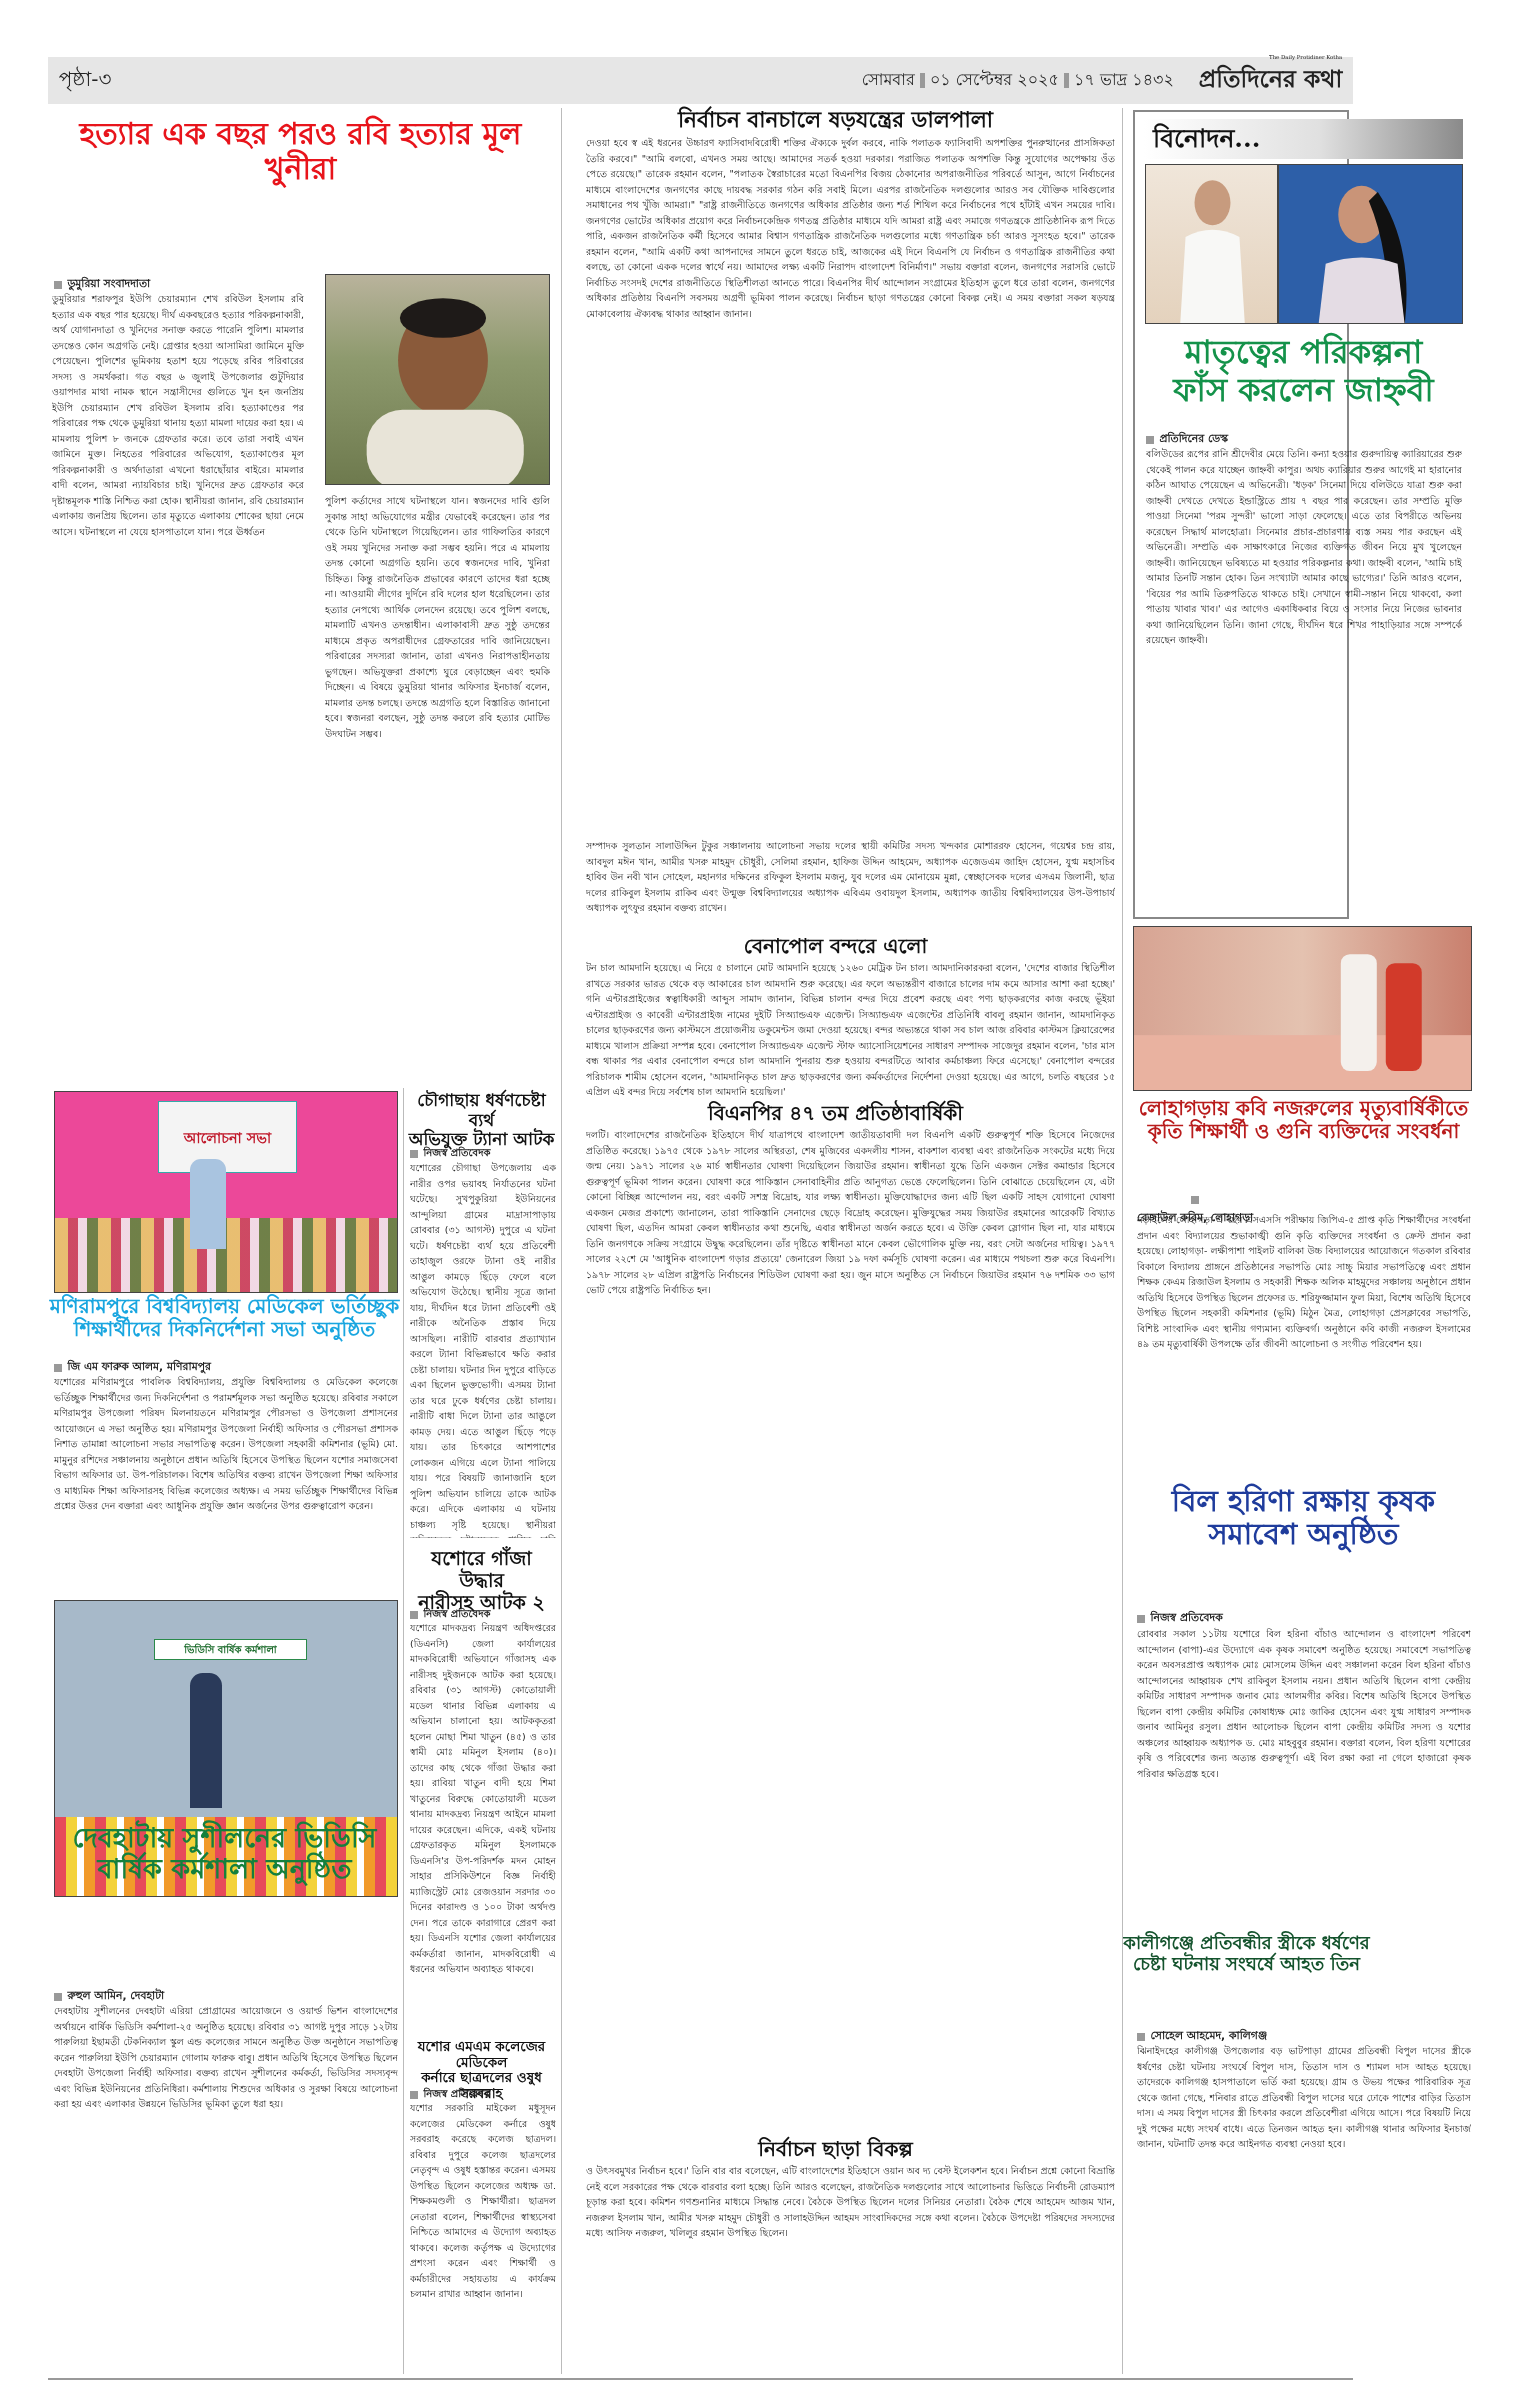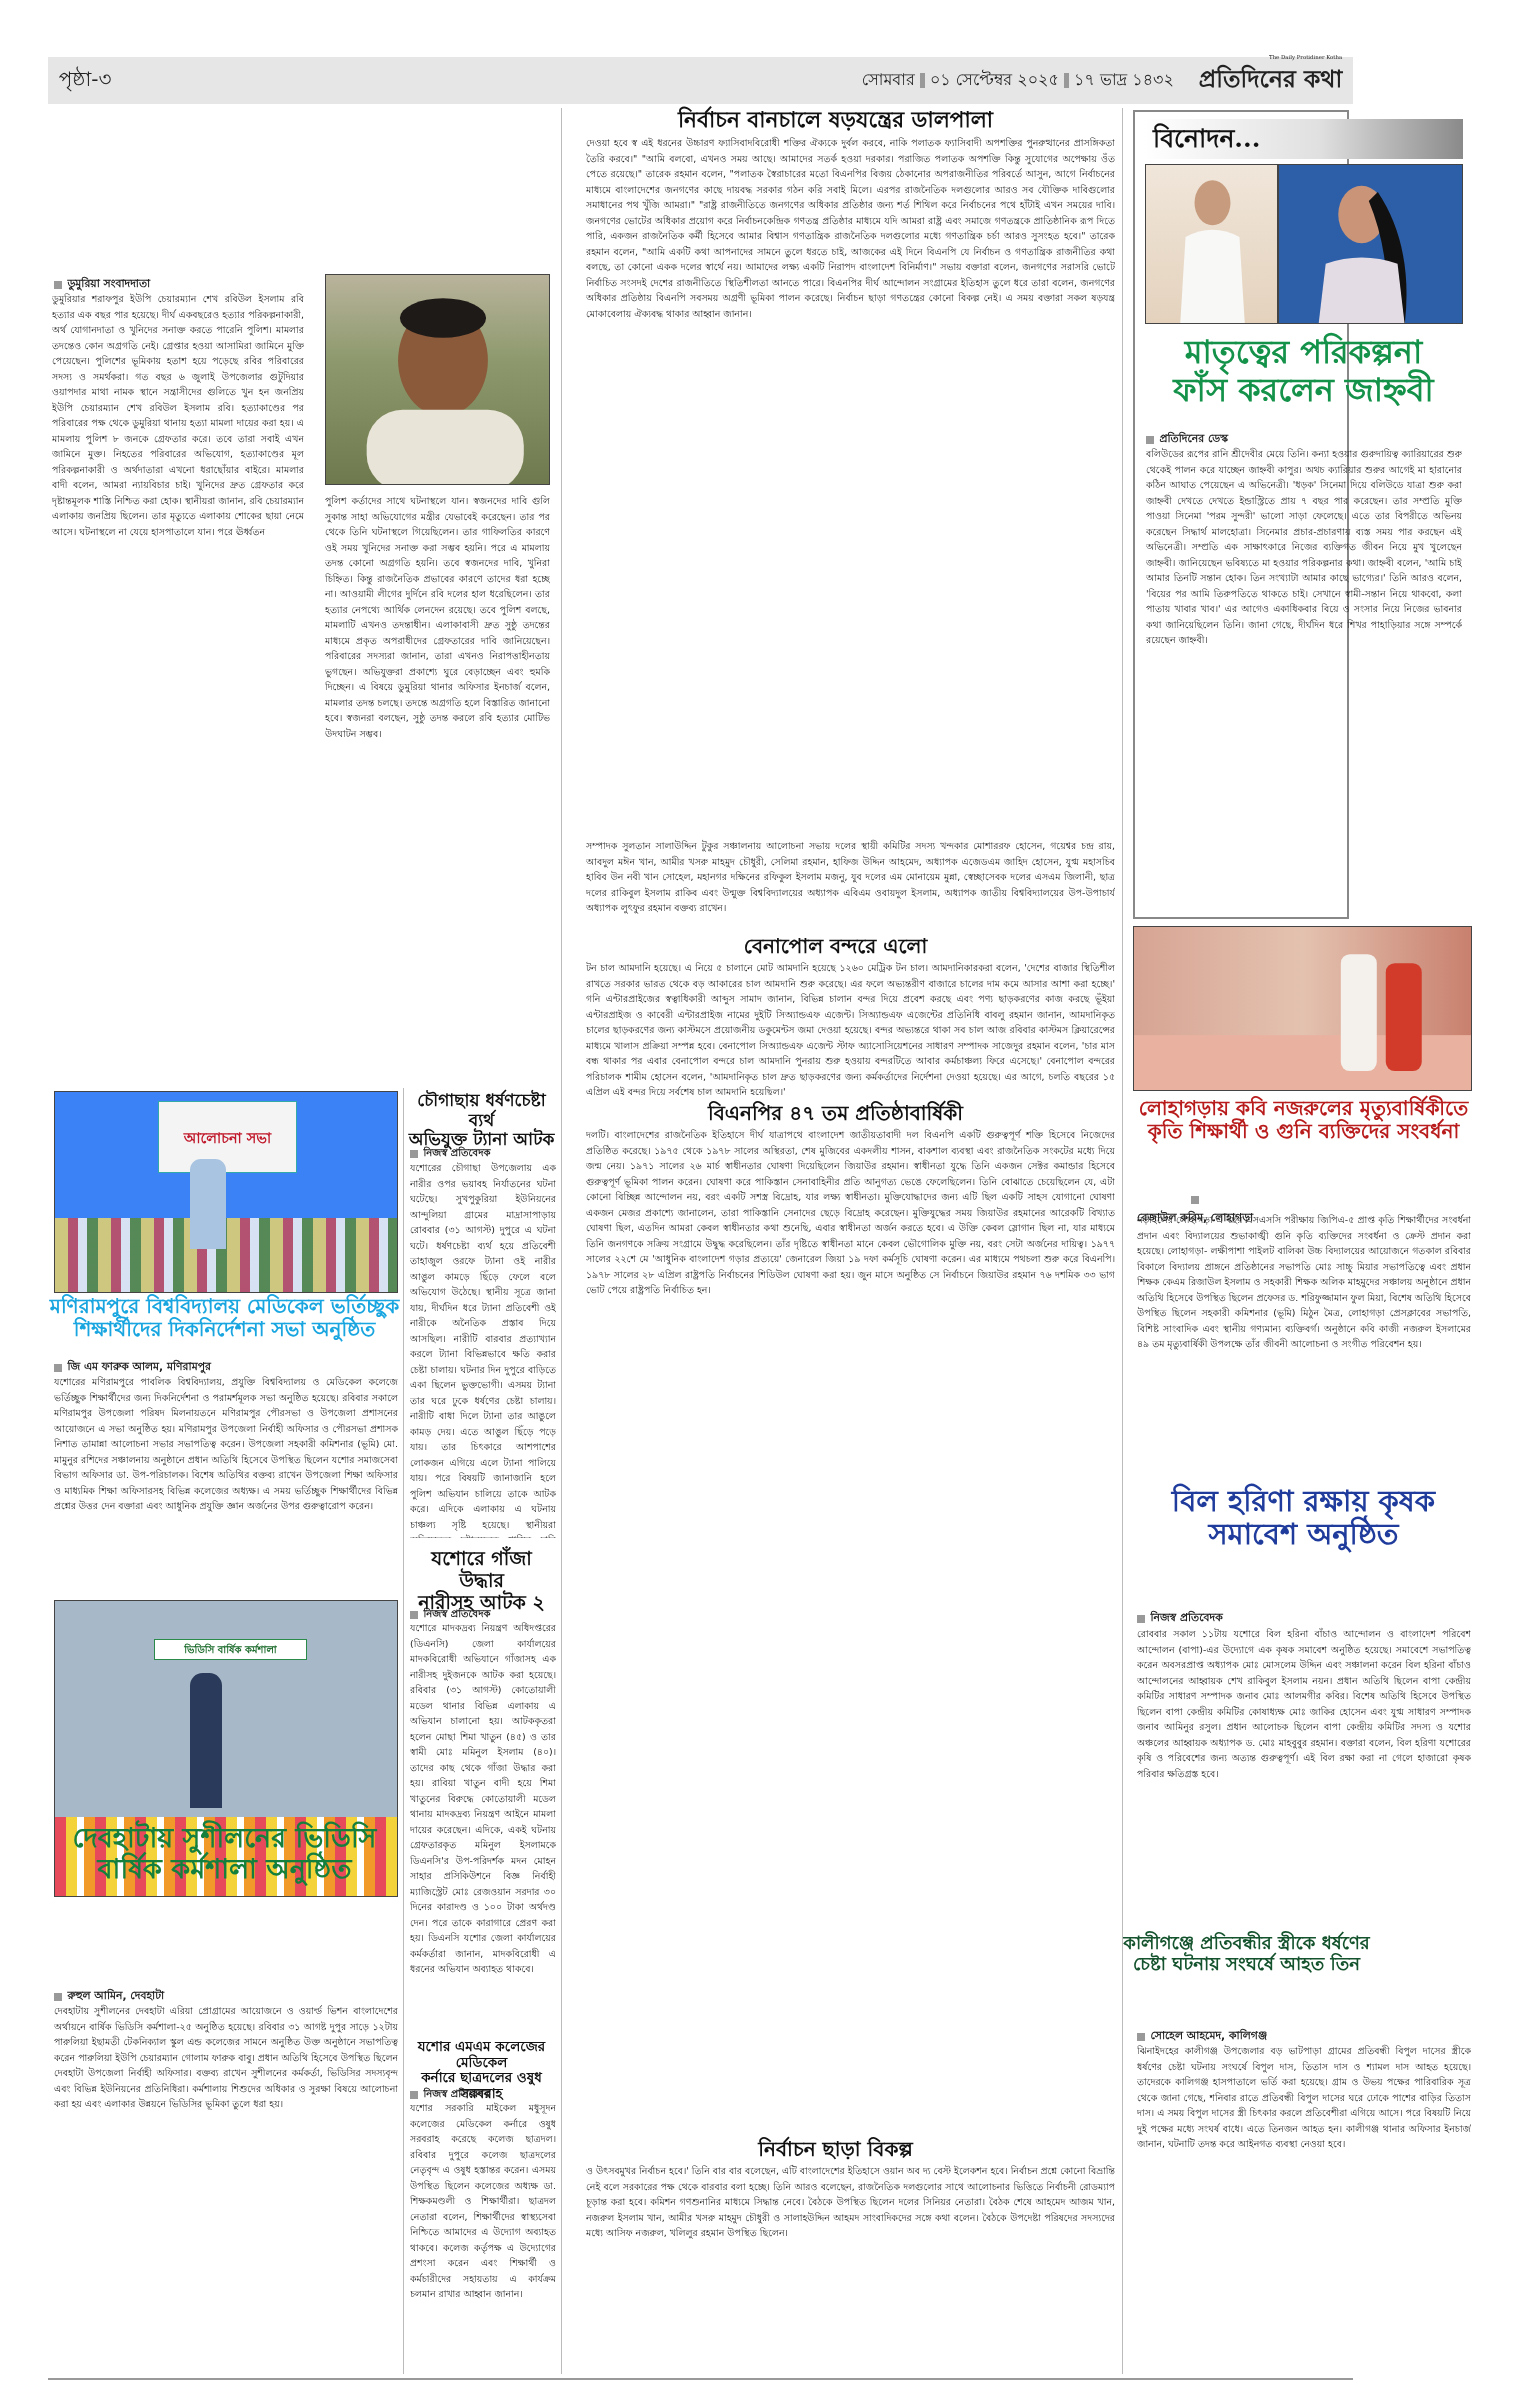--- a/index.html
+++ b/index.html
@@ -36,36 +36,37 @@
       <span>১৭ ভাদ্র ১৪৩২</span>
     </div>
     <div class="masthead">
       <small>The Daily Protidiner Kotha</small>
       <span>প্রতিদিনের কথা</span>
     </div>
   </div>
 </div>
 
 <div class="abs hl" style="left:49px;top:117px;width:503px;color:#e8141b;font-size:30px;">
+  <div>হত্যার এক বছর পরও রবি হত্যার মূল খুনীরা</div>
 </div>
 <div class="abs byline" style="left:54px;top:275px;">
   <span class="sq"></span>
   <span>ডুমুরিয়া সংবাদদাতা</span>
 </div>
 <div class="abs col-text" style="left:52px;top:291px;width:252px;height:773px;">ডুমুরিয়ার শরাফপুর ইউপি চেয়ারম্যান শেখ রবিউল ইসলাম রবি হত্যার এক বছর পার হয়েছে। দীর্ঘ একবছরেও হত্যার পরিকল্পনাকারী, অর্থ যোগানদাতা ও খুনিদের সনাক্ত করতে পারেনি পুলিশ। মামলার তদন্তেও কোন অগ্রগতি নেই। গ্রেপ্তার হওয়া আসামিরা জামিনে মুক্তি পেয়েছেন। পুলিশের ভূমিকায় হতাশ হয়ে পড়েছে রবির পরিবারের সদস্য ও সমর্থকরা। গত বছর ৬ জুলাই উপজেলার গুটুদিয়ার ওয়াপদার মাথা নামক স্থানে সন্ত্রাসীদের গুলিতে খুন হন জনপ্রিয় ইউপি চেয়ারম্যান শেখ রবিউল ইসলাম রবি। হত্যাকাণ্ডের পর পরিবারের পক্ষ থেকে ডুমুরিয়া থানায় হত্যা মামলা দায়ের করা হয়। এ মামলায় পুলিশ ৮ জনকে গ্রেফতার করে। তবে তারা সবাই এখন জামিনে মুক্ত। নিহতের পরিবারের অভিযোগ, হত্যাকাণ্ডের মূল পরিকল্পনাকারী ও অর্থদাতারা এখনো ধরাছোঁয়ার বাইরে। মামলার বাদী বলেন, আমরা ন্যায়বিচার চাই। খুনিদের দ্রুত গ্রেফতার করে দৃষ্টান্তমূলক শাস্তি নিশ্চিত করা হোক। স্থানীয়রা জানান, রবি চেয়ারম্যান এলাকায় জনপ্রিয় ছিলেন। তার মৃত্যুতে এলাকায় শোকের ছায়া নেমে আসে। ঘটনাস্থলে না যেয়ে হাসপাতালে যান। পরে ঊর্ধ্বতন</div>
 <div class="abs photo" style="left:325px;top:274px;width:225px;height:211px;background:linear-gradient(180deg,#b9b39c 0%,#8e9a6e 40%,#6e7a4e 100%);">
   <svg width="225" height="211" viewBox="0 0 250 235">
     <ellipse cx="130" cy="95" rx="50" ry="62" fill="#8a5a3a"></ellipse>
     <rect x="45" y="150" width="175" height="90" rx="40" fill="#e8e4d8"></rect>
     <ellipse cx="130" cy="48" rx="48" ry="22" fill="#1e1a18"></ellipse>
   </svg>
 </div>
 <div class="abs col-text" style="left:325px;top:493px;width:225px;height:572px;">পুলিশ কর্তাদের সাথে ঘটনাস্থলে যান। স্বজনদের দাবি গুলি সুকান্ত সাহা অভিযোগের মন্ত্রীর যেভাবেই করেছেন। তার পর থেকে তিনি ঘটনাস্থলে গিয়েছিলেন। তার গাফিলতির কারণে ওই সময় খুনিদের সনাক্ত করা সম্ভব হয়নি। পরে এ মামলায় তদন্ত কোনো অগ্রগতি হয়নি। তবে স্বজনদের দাবি, খুনিরা চিহ্নিত। কিন্তু রাজনৈতিক প্রভাবের কারণে তাদের ধরা হচ্ছে না। আওয়ামী লীগের দুর্দিনে রবি দলের হাল ধরেছিলেন। তার হত্যার নেপথ্যে আর্থিক লেনদেন রয়েছে। তবে পুলিশ বলছে, মামলাটি এখনও তদন্তাধীন। এলাকাবাসী দ্রুত সুষ্ঠু তদন্তের মাধ্যমে প্রকৃত অপরাধীদের গ্রেফতারের দাবি জানিয়েছেন। পরিবারের সদস্যরা জানান, তারা এখনও নিরাপত্তাহীনতায় ভুগছেন। অভিযুক্তরা প্রকাশ্যে ঘুরে বেড়াচ্ছেন এবং হুমকি দিচ্ছেন। এ বিষয়ে ডুমুরিয়া থানার অফিসার ইনচার্জ বলেন, মামলার তদন্ত চলছে। তদন্তে অগ্রগতি হলে বিস্তারিত জানানো হবে। স্বজনরা বলছেন, সুষ্ঠু তদন্ত করলে রবি হত্যার মোটিভ উদঘাটন সম্ভব।</div>
 
-<div class="abs photo" style="left:54px;top:1091px;width:344px;height:202px;background:#3b82f6;">
+<div class="abs photo" style="left:54px;top:1091px;width:344px;height:202px;background:#ec4899;">
   <div style="position:absolute;left:103px;top:9px;width:139px;height:72px;background:#f4f4f4;border:1.8px solid #3aa;text-align:center;padding-top:25px;">
     <span style="color:#c0182a;font-weight:bold;font-size:14.4px;">আলোচনা সভা</span>
   </div>
   <div style="position:absolute;left:0;top:126px;width:344px;height:76px;background:repeating-linear-gradient(90deg,#e8d36a 0 12.6px,#c84a5a 12.6px 23.4px,#f2f2f2 23.4px 32px,#5a8a3a 32px 43px);opacity:.85;"></div>
   <div style="position:absolute;left:135px;top:67px;width:36px;height:90px;background:#a9c4e0;border-radius:10.8px 10.8px 0 0;"></div>
 </div>
 <div class="abs hl" style="left:49px;top:1295px;width:351px;color:#19a6e0;font-size:20px;">
   <div>মণিরামপুরে বিশ্ববিদ্যালয় মেডিকেল ভর্তিচ্ছুক</div>
   <div>শিক্ষার্থীদের দিকনির্দেশনা সভা অনুষ্ঠিত</div>
 </div>

